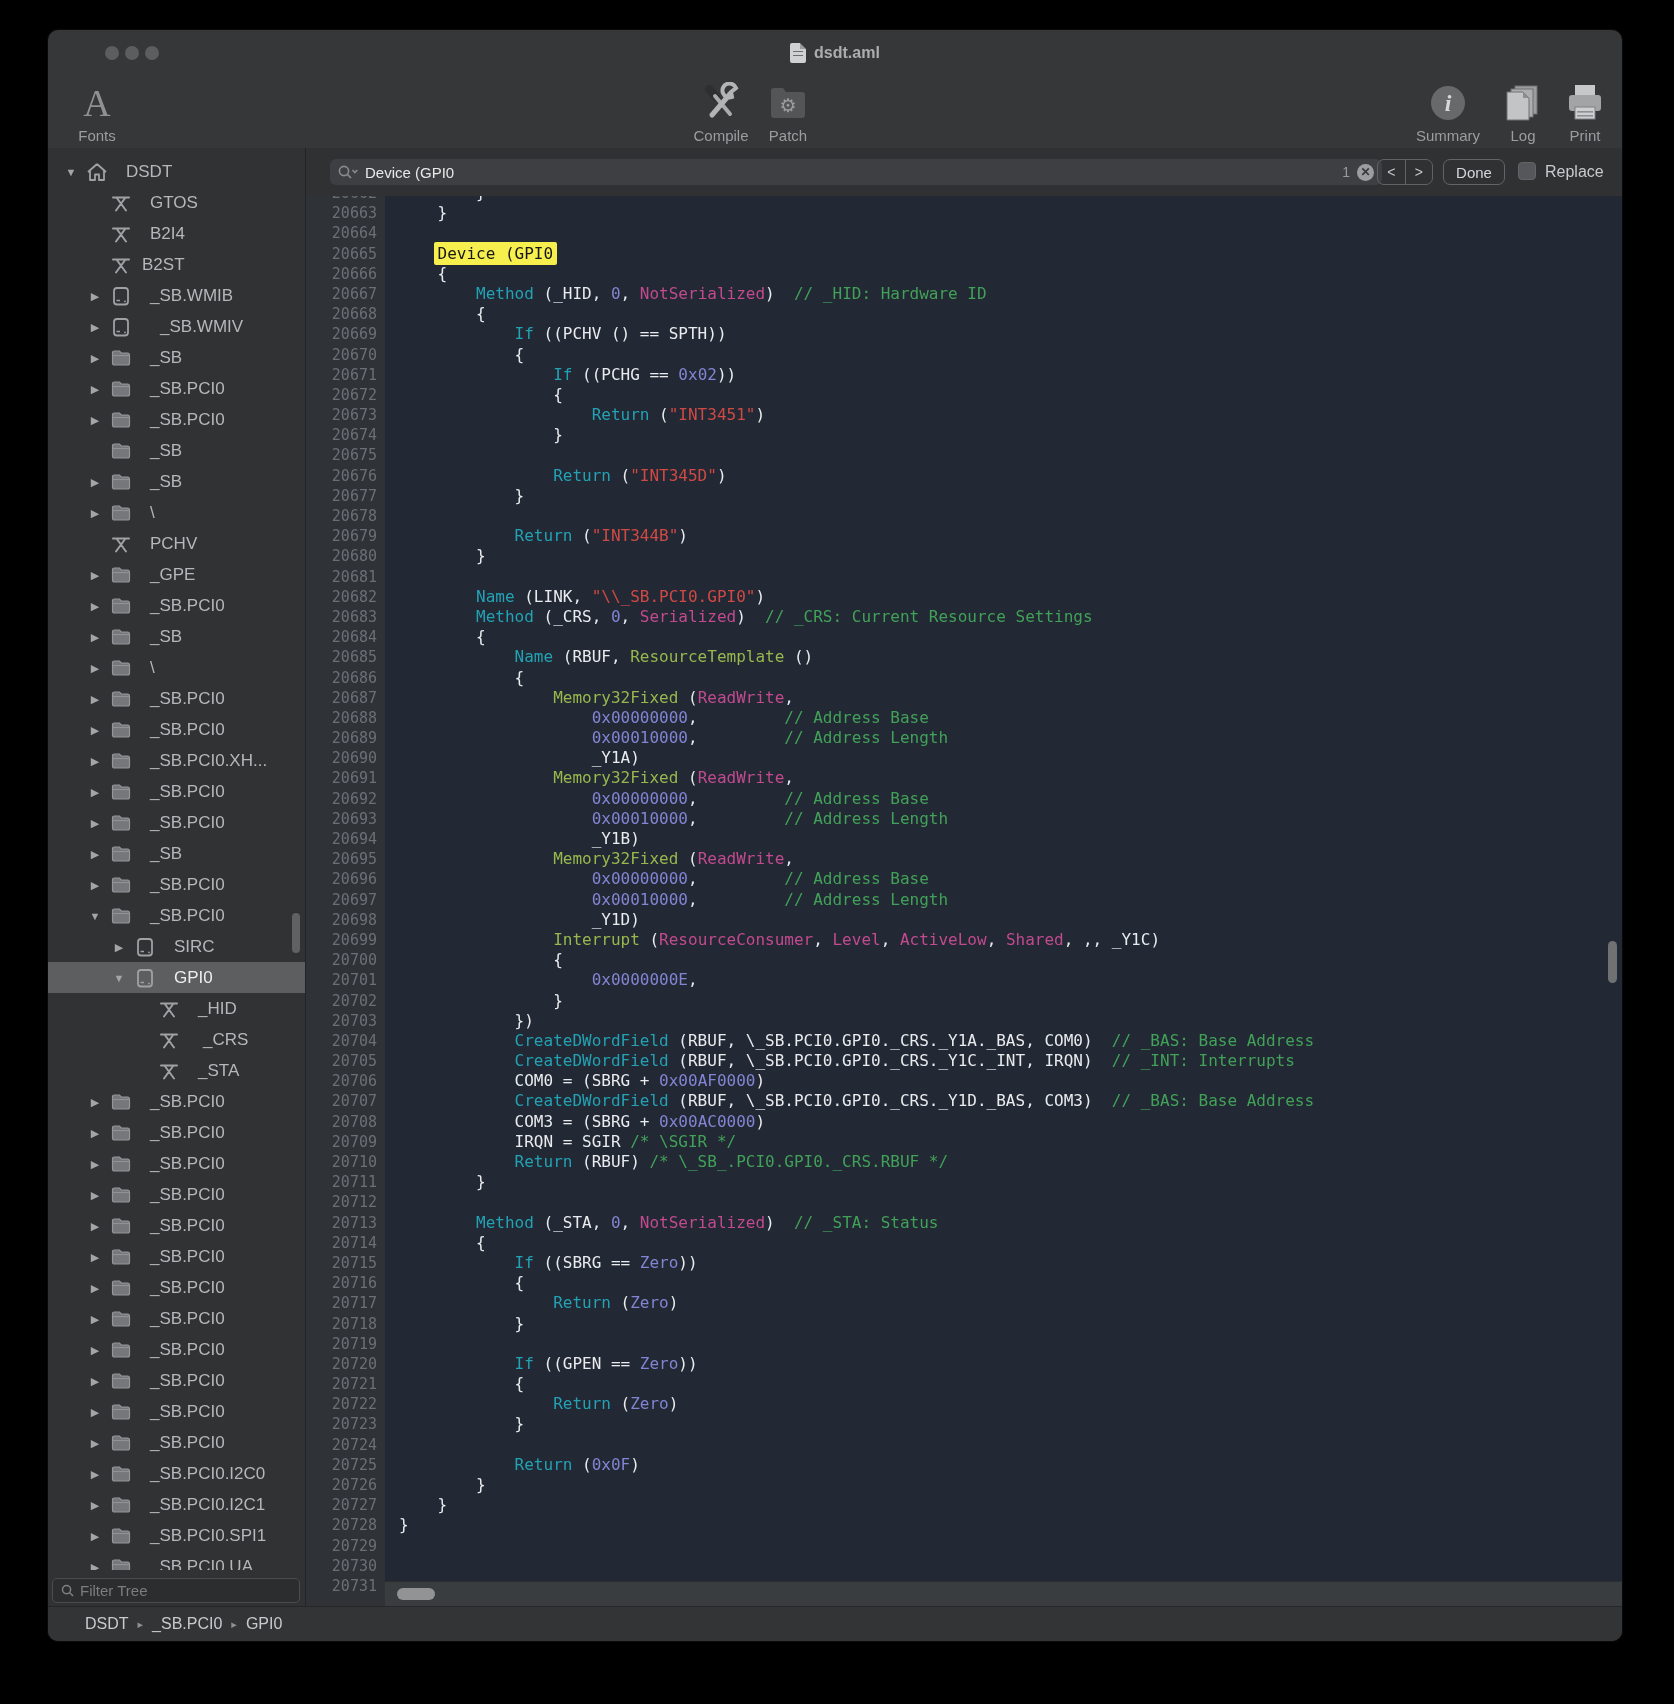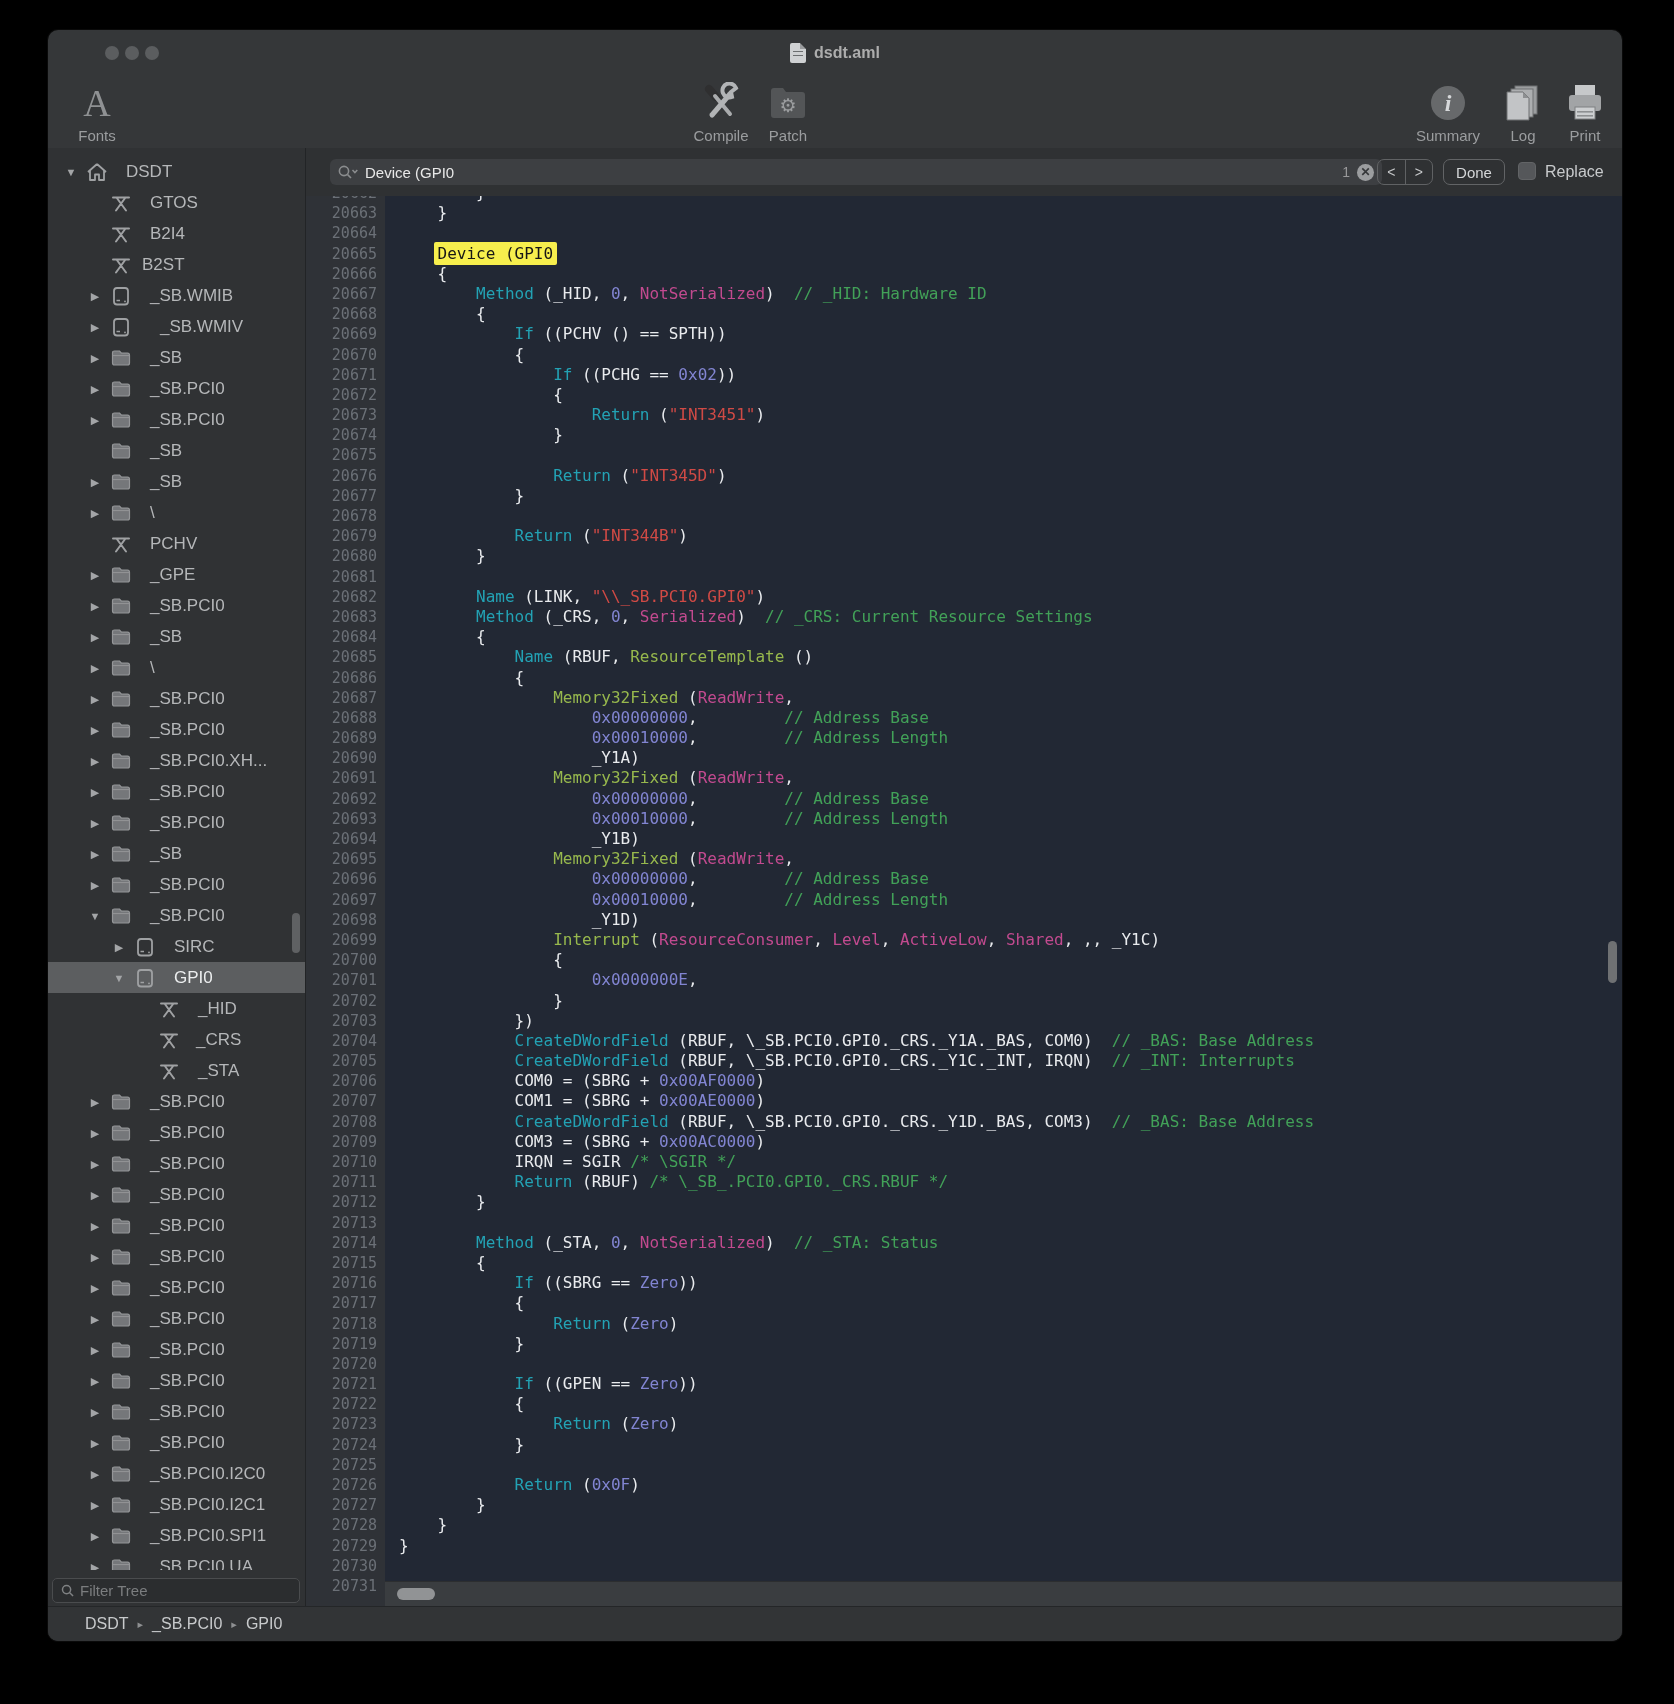--- a/index.html
+++ b/index.html
@@ -421,21 +421,21 @@
               </svg>
             </span>
             <span class="tlabel" style="left:150px">_HID</span>
           </div>
           <div class="row">
             <span class="ticon" style="left:110px">
               <svg width="22" height="22" viewBox="0 0 22 22">
                 <path d="M3 5.5 H19 M6.5 5.5 L16 18.5 M15.5 5.5 L6 18.5" fill="none" stroke="#9fa1a3" stroke-width="2" stroke-linecap="round"></path>
               </svg>
             </span>
-            <span class="tlabel" style="left:148px">_CRS</span>
+            <span class="tlabel" style="left:155px">_CRS</span>
           </div>
           <div class="row">
             <span class="ticon" style="left:110px">
               <svg width="22" height="22" viewBox="0 0 22 22">
                 <path d="M3 5.5 H19 M6.5 5.5 L16 18.5 M15.5 5.5 L6 18.5" fill="none" stroke="#9fa1a3" stroke-width="2" stroke-linecap="round"></path>
               </svg>
             </span>
             <span class="tlabel" style="left:150px">_STA</span>
           </div>
           <div class="row">
@@ -745,21 +745,20 @@
               <div class="cline"><span class="tk-w">                    </span><span class="tk-n">0x00010000</span><span class="tk-w">,         </span><span class="tk-c">// Address Length</span></div>
               <div class="cline"><span class="tk-w">                    _Y1D)</span></div>
               <div class="cline"><span class="tk-w">                </span><span class="tk-g">Interrupt</span><span class="tk-w"> (</span><span class="tk-m">ResourceConsumer</span><span class="tk-w">, </span><span class="tk-m">Level</span><span class="tk-w">, </span><span class="tk-m">ActiveLow</span><span class="tk-w">, </span><span class="tk-m">Shared</span><span class="tk-w">, ,, _Y1C)</span></div>
               <div class="cline"><span class="tk-w">                {</span></div>
               <div class="cline"><span class="tk-w">                    </span><span class="tk-n">0x0000000E</span><span class="tk-w">,</span></div>
               <div class="cline"><span class="tk-w">                }</span></div>
               <div class="cline"><span class="tk-w">            })</span></div>
               <div class="cline"><span class="tk-w">            </span><span class="tk-k">CreateDWordField</span><span class="tk-w"> (RBUF, \_SB.PCI0.GPI0._CRS._Y1A._BAS, COM0)  </span><span class="tk-c">// _BAS: Base Address</span></div>
               <div class="cline"><span class="tk-w">            </span><span class="tk-k">CreateDWordField</span><span class="tk-w"> (RBUF, \_SB.PCI0.GPI0._CRS._Y1C._INT, IRQN)  </span><span class="tk-c">// _INT: Interrupts</span></div>
               <div class="cline"><span class="tk-w">            COM0 = (SBRG + </span><span class="tk-n">0x00AF0000</span><span class="tk-w">)</span></div>
-              <div class="cline"><span class="tk-w">            COM1 = (SBRG + </span><span class="tk-n">0x00AE0000</span><span class="tk-w">)</span></div>
               <div class="cline"><span class="tk-w">            </span><span class="tk-k">CreateDWordField</span><span class="tk-w"> (RBUF, \_SB.PCI0.GPI0._CRS._Y1D._BAS, COM3)  </span><span class="tk-c">// _BAS: Base Address</span></div>
               <div class="cline"><span class="tk-w">            COM3 = (SBRG + </span><span class="tk-n">0x00AC0000</span><span class="tk-w">)</span></div>
               <div class="cline"><span class="tk-w">            IRQN = SGIR </span><span class="tk-c">/* \SGIR */</span></div>
               <div class="cline"><span class="tk-w">            </span><span class="tk-k">Return</span><span class="tk-w"> (RBUF) </span><span class="tk-c">/* \_SB_.PCI0.GPI0._CRS.RBUF */</span></div>
               <div class="cline"><span class="tk-w">        }</span></div>
               <div class="cline"></div>
               <div class="cline"><span class="tk-w">        </span><span class="tk-k">Method</span><span class="tk-w"> (_STA, </span><span class="tk-n">0</span><span class="tk-w">, </span><span class="tk-m">NotSerialized</span><span class="tk-w">)  </span><span class="tk-c">// _STA: Status</span></div>
               <div class="cline"><span class="tk-w">        {</span></div>
               <div class="cline"><span class="tk-w">            </span><span class="tk-k">If</span><span class="tk-w"> ((SBRG == </span><span class="tk-n">Zero</span><span class="tk-w">))</span></div>
               <div class="cline"><span class="tk-w">            {</span></div>

